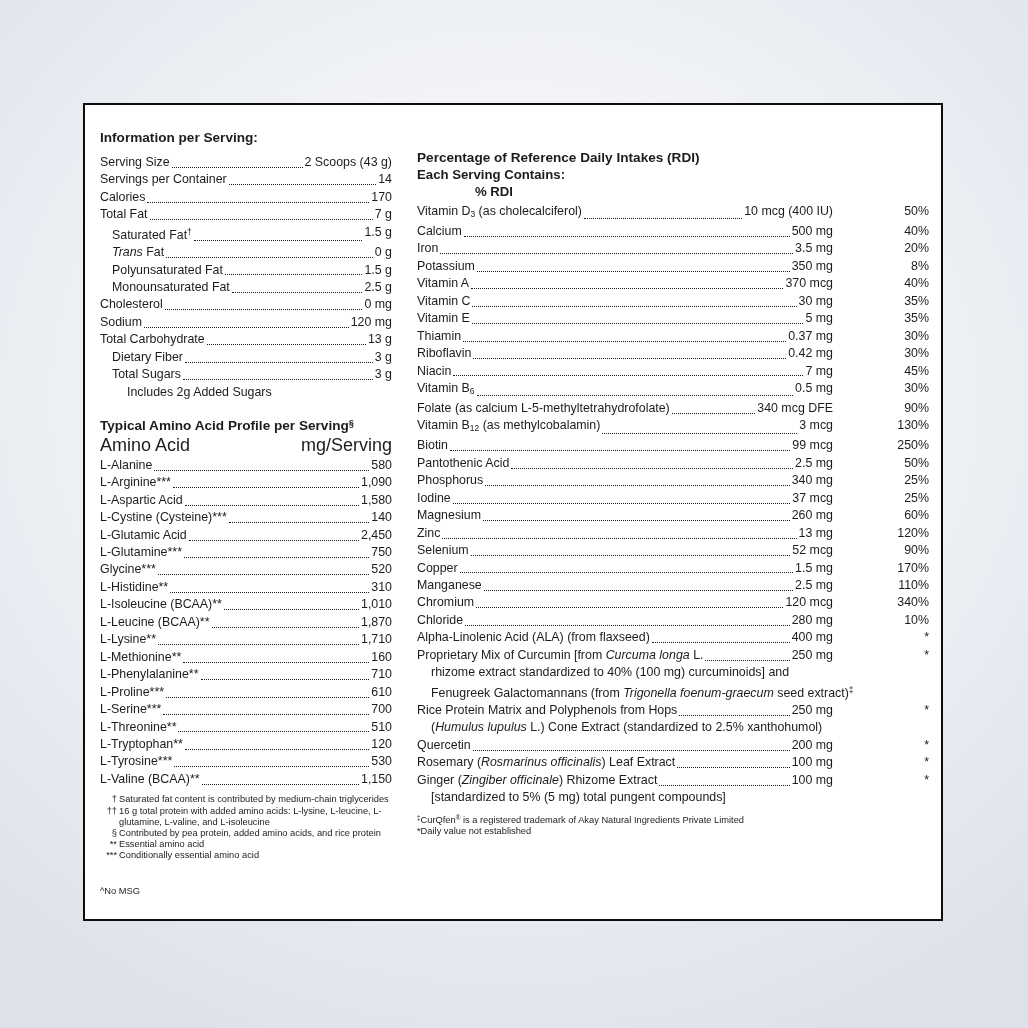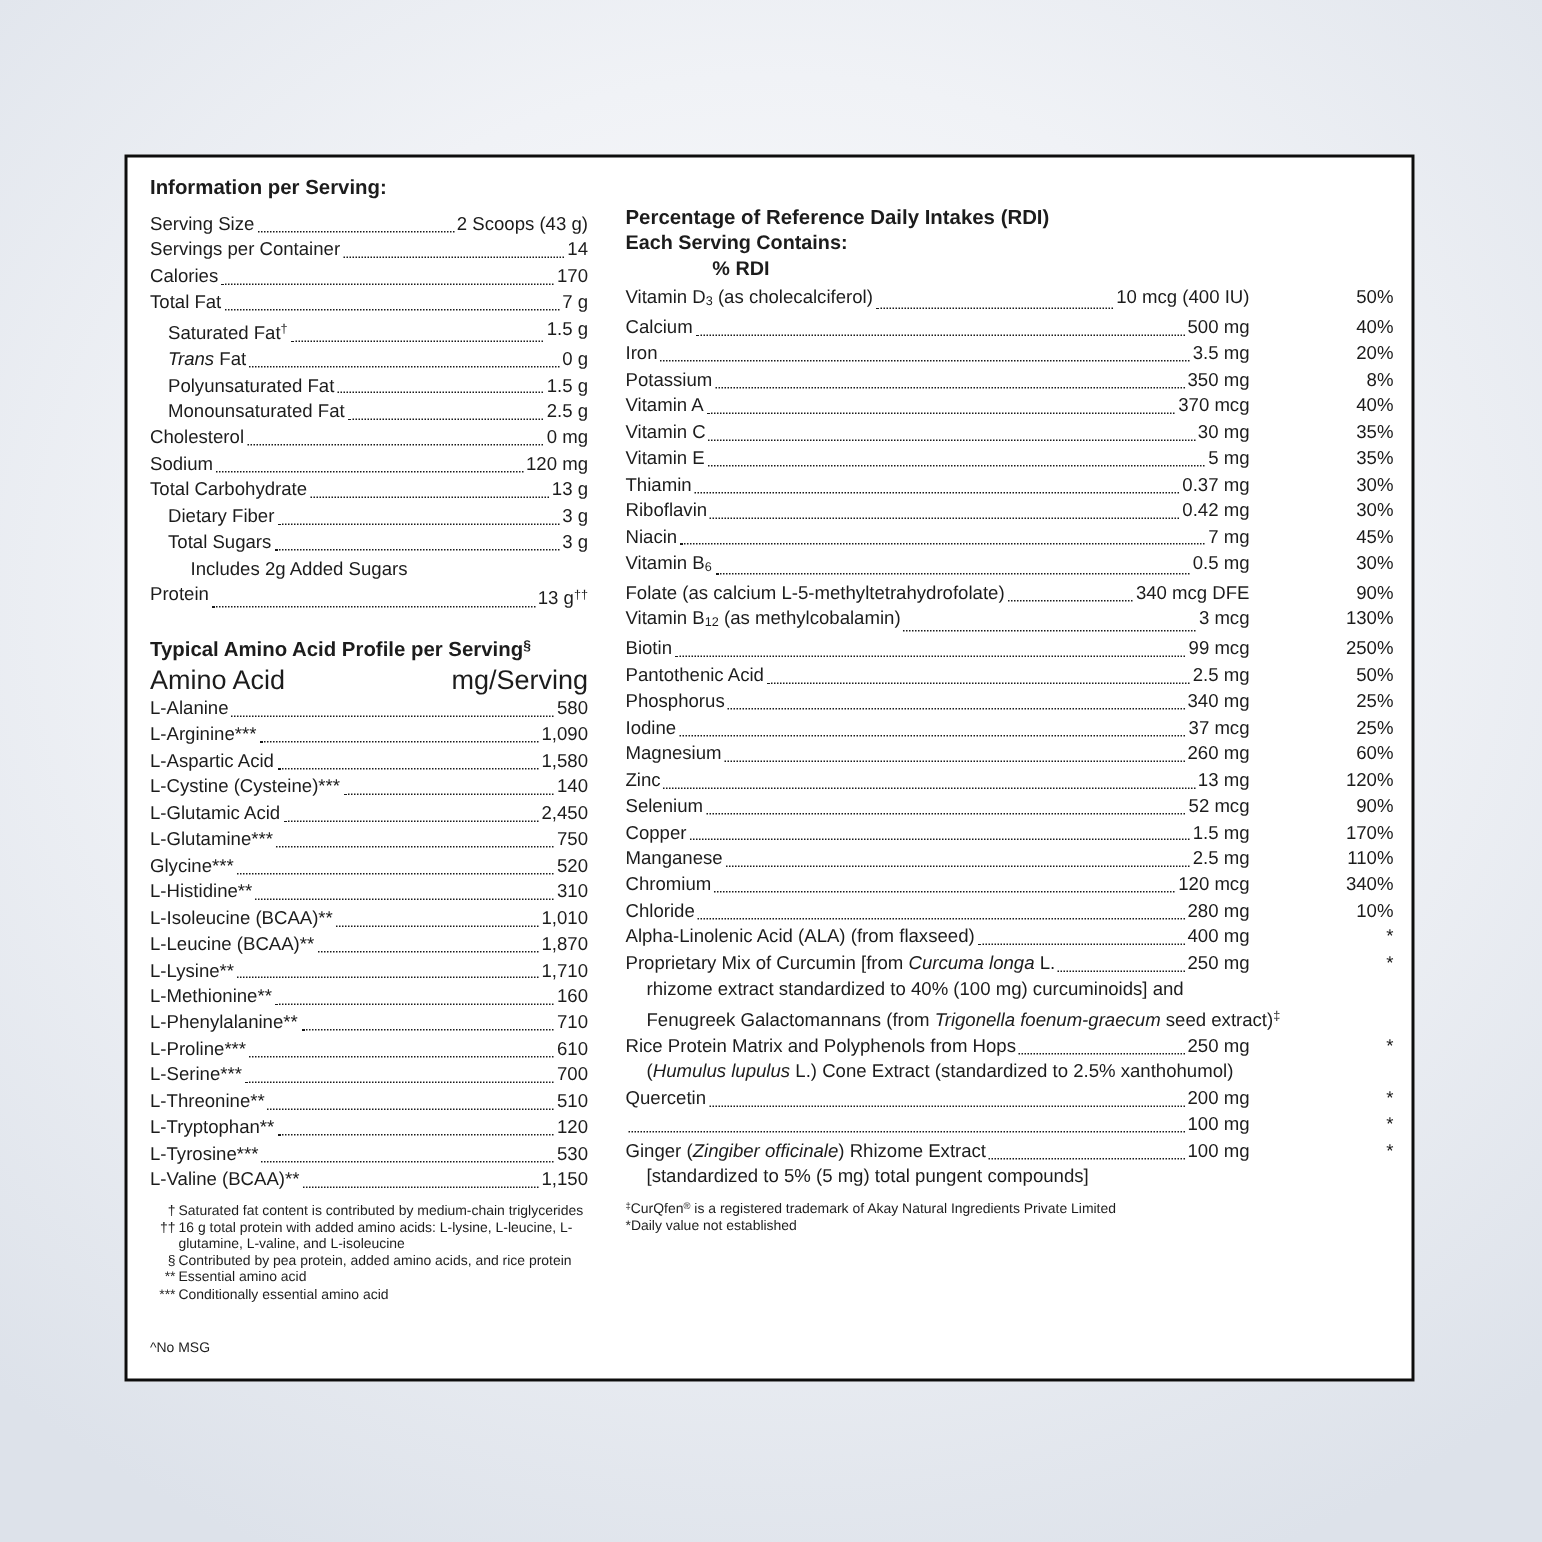--- a/index.html
+++ b/index.html
@@ -7,21 +7,21 @@
     width:1028px;height:1028px;overflow:hidden;
     font-family:"Liberation Sans","DejaVu Sans",sans-serif;
     color:#1c1c1c;
     background:radial-gradient(ellipse 780px 700px at 514px 400px,#fdfdfe 0%,#f0f2f6 50%,#dde2ea 100%);
   }
   .page{position:relative;width:1028px;height:1028px;}
   .panel{
     position:absolute;left:83px;top:103px;width:860px;height:818px;
     background:#ffffff;border:2px solid #0d0d0d;box-sizing:border-box;
   }
-  .col{position:absolute;top:11px;}
+  .col{position:absolute;top:24px;}
   .col-left{left:15px;width:292px;}
   .col-right{left:332px;width:512px;margin-top:20px;}
   .h1{font-weight:bold;font-size:13.6px;line-height:17px;}
   .h1.mb{margin-bottom:8px;}
   .sect2{margin-top:14px;margin-bottom:3px;}
   .hdrrow{display:flex;font-weight:bold;font-size:13.2px;line-height:17.45px;margin-bottom:2px;flex-direction:column;}
   .hdrrow .grow{flex:1;}
   .subhdr{display:flex;justify-content:space-between;font-size:18px;line-height:17.45px;margin-bottom:2px;}
   .row{display:flex;font-size:12.4px;line-height:17.45px;}
   .rleft{flex:1;display:flex;min-width:0;}
@@ -140,27 +140,20 @@
               <span class="lab"><span>Total Sugars</span></span>
               <span class="dots"></span>
               <span class="val"><span>3 g</span></span>
             </div>
           </div>
           <div class="row ind2">
             <div class="rleft">
               <span class="lab"><span>Includes 2g Added Sugars</span></span>
             </div>
           </div>
-          <div class="row">
-            <div class="rleft">
-              <span class="lab"><span>Protein</span></span>
-              <span class="dots"></span>
-              <span class="val"><span>13 g</span><span class="sp">††</span></span>
-            </div>
-          </div>
         </div>
 
       <div class="h1 sect2" id="amino-title"><span>Typical Amino Acid Profile per Serving</span><span class="sp">§</span></div>
       <div class="subhdr">
         <span>Amino Acid</span>
         <span>mg/Serving</span>
       </div>
       <div id="amino-rows">
           <div class="row">
             <div class="rleft">
@@ -563,20 +556,21 @@
           <div class="row">
             <div class="rleft">
               <span class="lab"><span>Quercetin</span></span>
               <span class="dots"></span>
               <span class="val"><span>200 mg</span></span>
             </div>
             <span class="pct">*</span>
           </div>
           <div class="row">
             <div class="rleft">
+              <span class="lab"><span>Rosemary (</span><span class="it">Rosmarinus officinalis</span><span>) Leaf Extract</span></span>
               <span class="dots"></span>
               <span class="val"><span>100 mg</span></span>
             </div>
             <span class="pct">*</span>
           </div>
           <div class="row">
             <div class="rleft">
               <span class="lab"><span>Ginger (</span><span class="it">Zingiber officinale</span><span>) Rhizome Extract</span></span>
               <span class="dots"></span>
               <span class="val"><span>100 mg</span></span>

